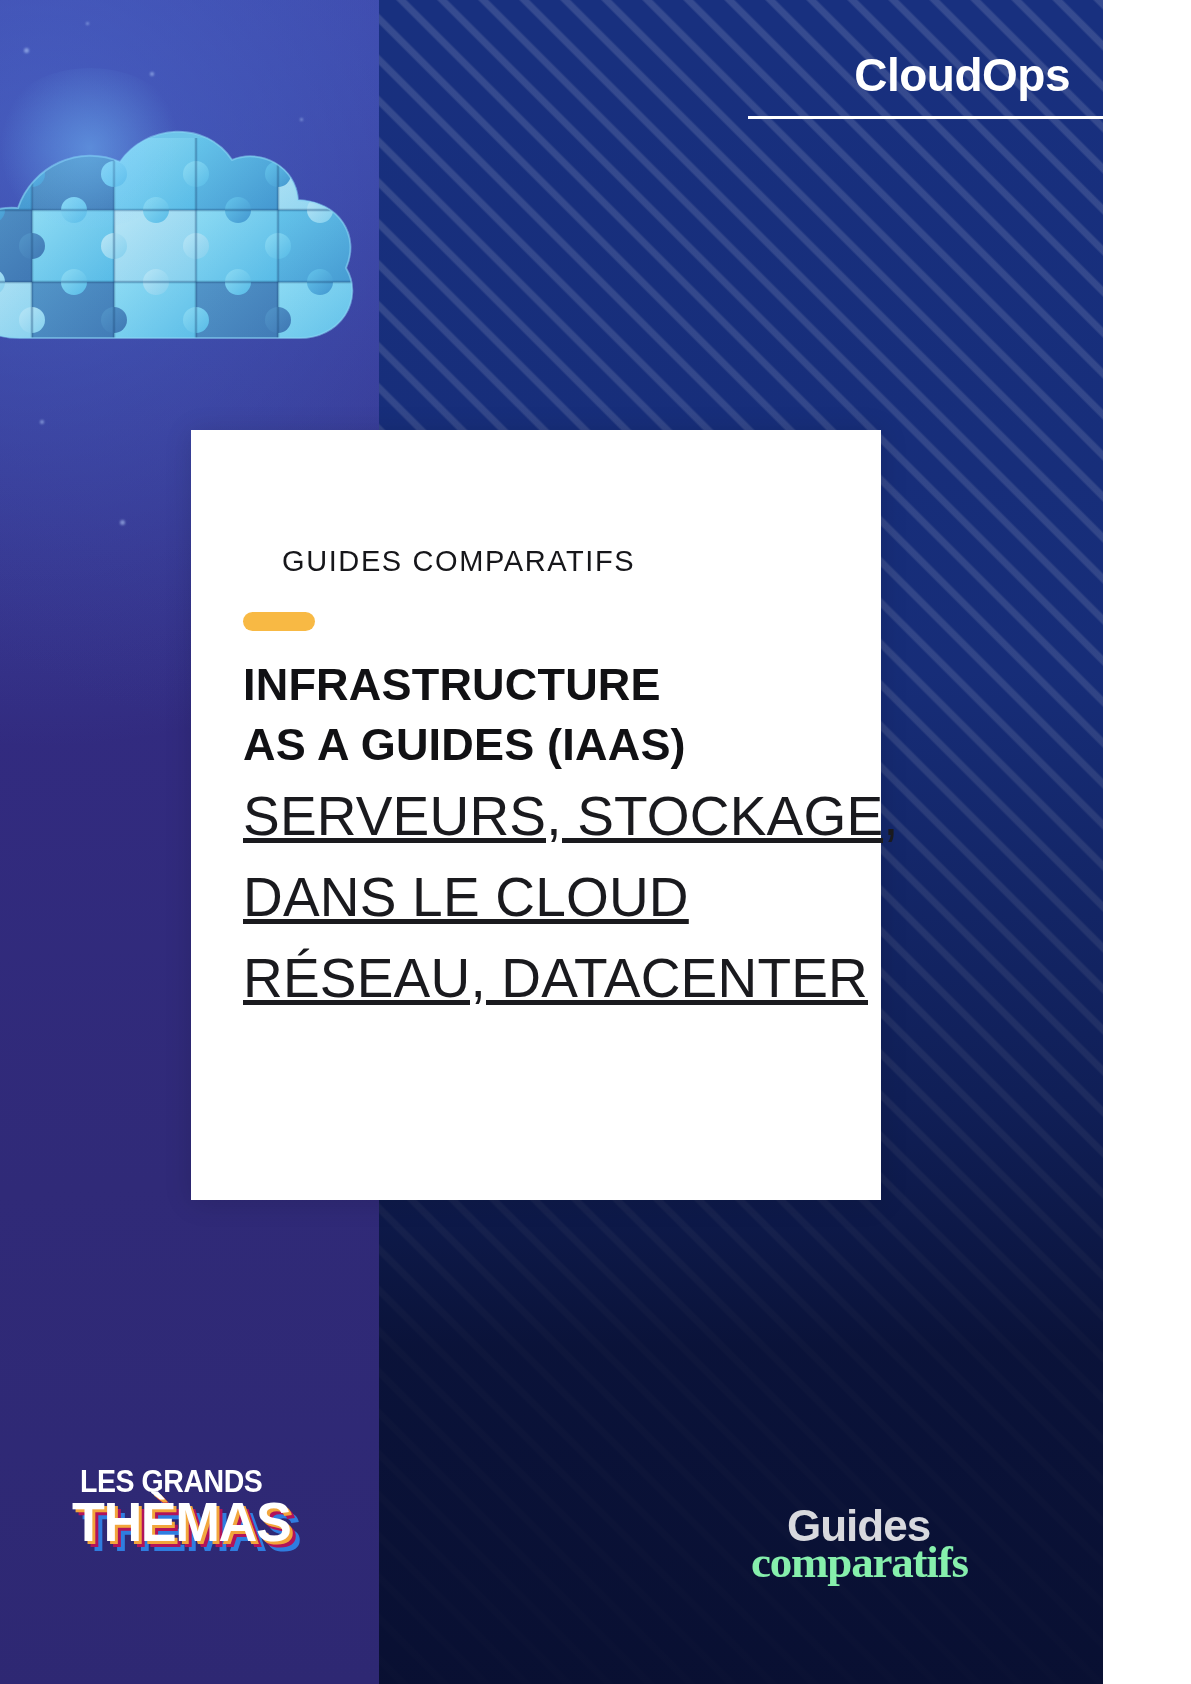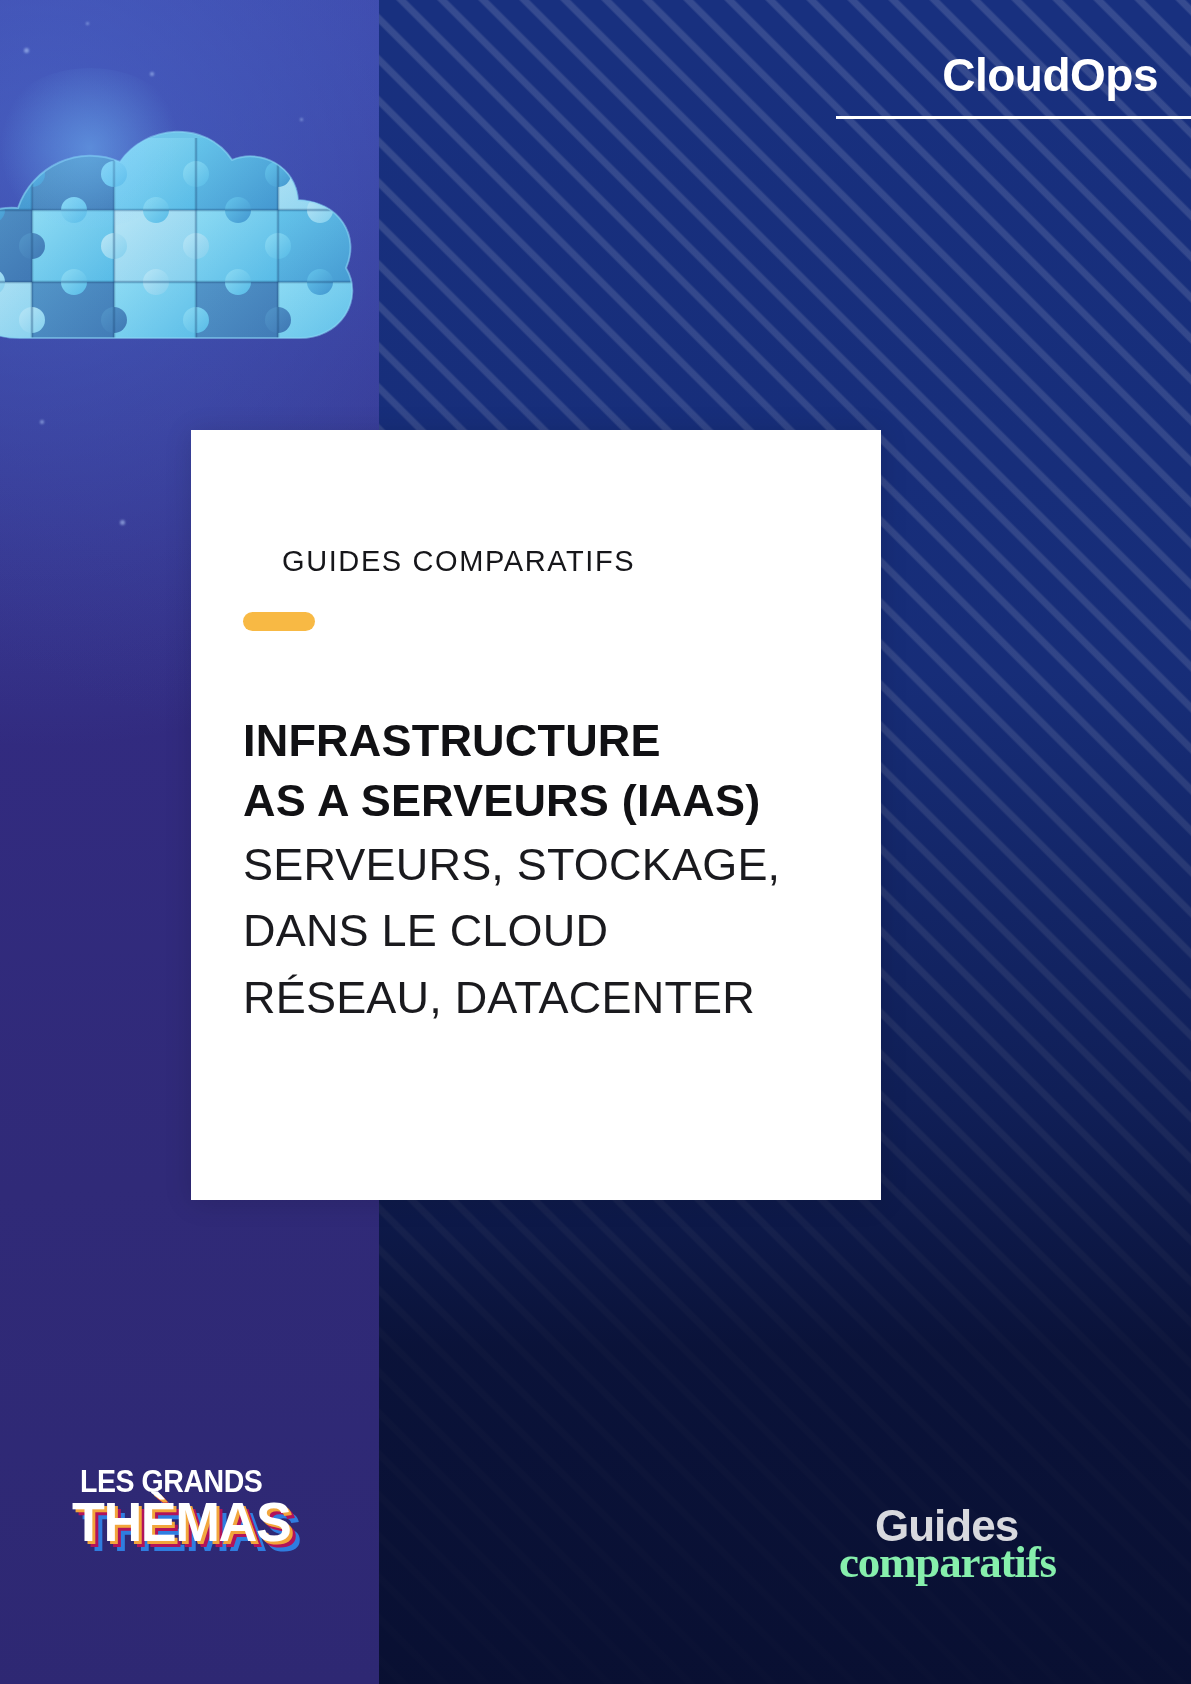--- a/index.html
+++ b/index.html
@@ -6,21 +6,21 @@
     margin: 0;
     padding: 0;
     background: #ffffff;
   }
   body {
     font-family: "Liberation Sans", sans-serif;
   }
 
   .page {
     position: relative;
-    width: 1191px;
+    width: 1103px;
     height: 1684px;
     overflow: hidden;
     background: #2e2878;
   }
 
   
   .left-panel {
     position: absolute;
     left: 0; top: 0;
     width: 379px;
@@ -139,37 +139,38 @@
     margin-left: 39px;
   }
   .accent-pill {
     margin-top: 34px;
     width: 72px;
     height: 19px;
     border-radius: 10px;
     background: #f8b944;
   }
   .title-block {
-    margin-top: 80px;
+    margin-top: 24px;
   }
   .title-strong {
     font-size: 45px;
     font-weight: bold;
     line-height: 1.34;
     color: #111114;
     letter-spacing: 0.2px;
     white-space: nowrap;
   }
   .title-light {
-    font-size: 45px;
+    font-size: 55px;
     font-weight: 300;
     line-height: 1.48;
     color: #1a1a1e;
     letter-spacing: 0.2px;
     white-space: nowrap;
+    text-decoration: underline;
   }
 
   
   .themas {
     position: absolute;
     left: 56px;
     bottom: 108px;
     z-index: 9;
     width: 250px;
     height: 110px;
@@ -383,21 +384,21 @@
     <div class="brand-name">CloudOps</div>
     <div class="brand-rule"></div>
   </div>
 
   <div class="card">
     <div class="card-inner">
       <div class="kicker">GUIDES COMPARATIFS</div>
       <div class="accent-pill"></div>
       <div class="title-block">
         <div class="title-strong">INFRASTRUCTURE</div>
-        <div class="title-strong">AS A SERVEURS (IAAS)</div>
+        <div class="title-strong">AS A GUIDES (IAAS)</div>
         <div class="title-light">SERVEURS, STOCKAGE,</div>
         <div class="title-light">DANS LE CLOUD</div>
         <div class="title-light">RÉSEAU, DATACENTER</div>
       </div>
     </div>
   </div>
 
   <div class="themas">
     <div class="themas-les">LES GRANDS</div>
     <div class="themas-main-wrap">

